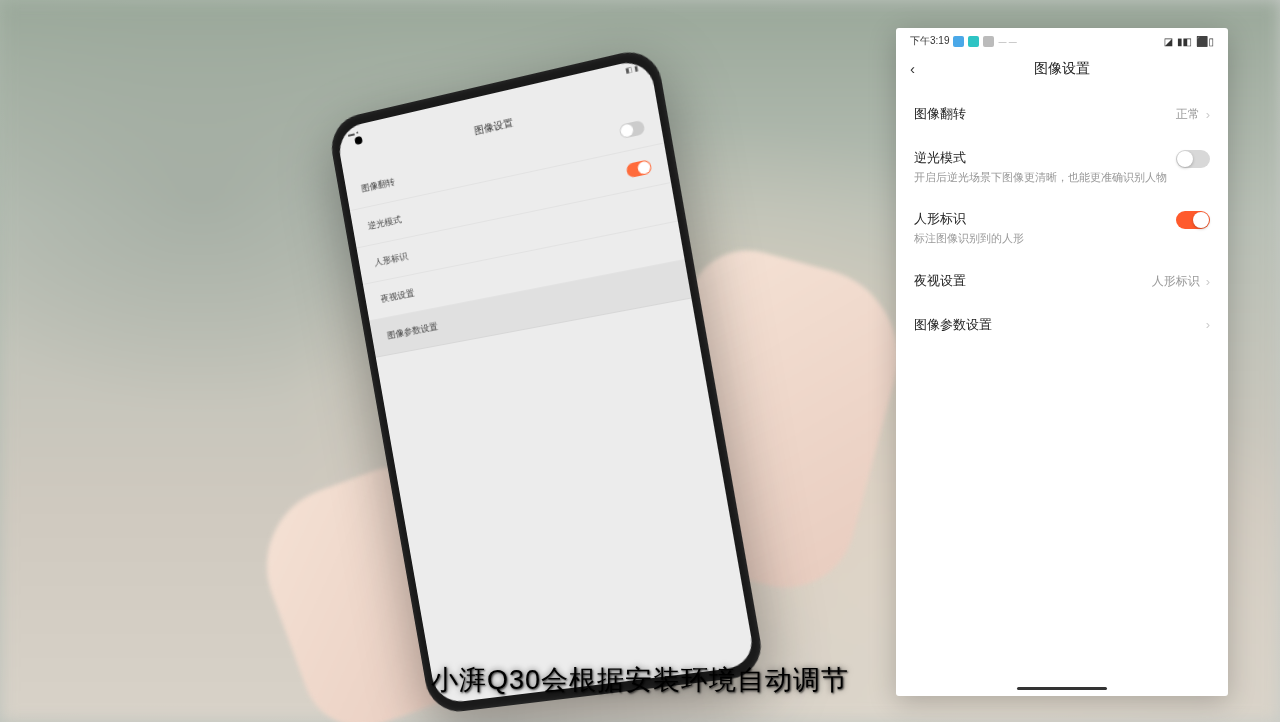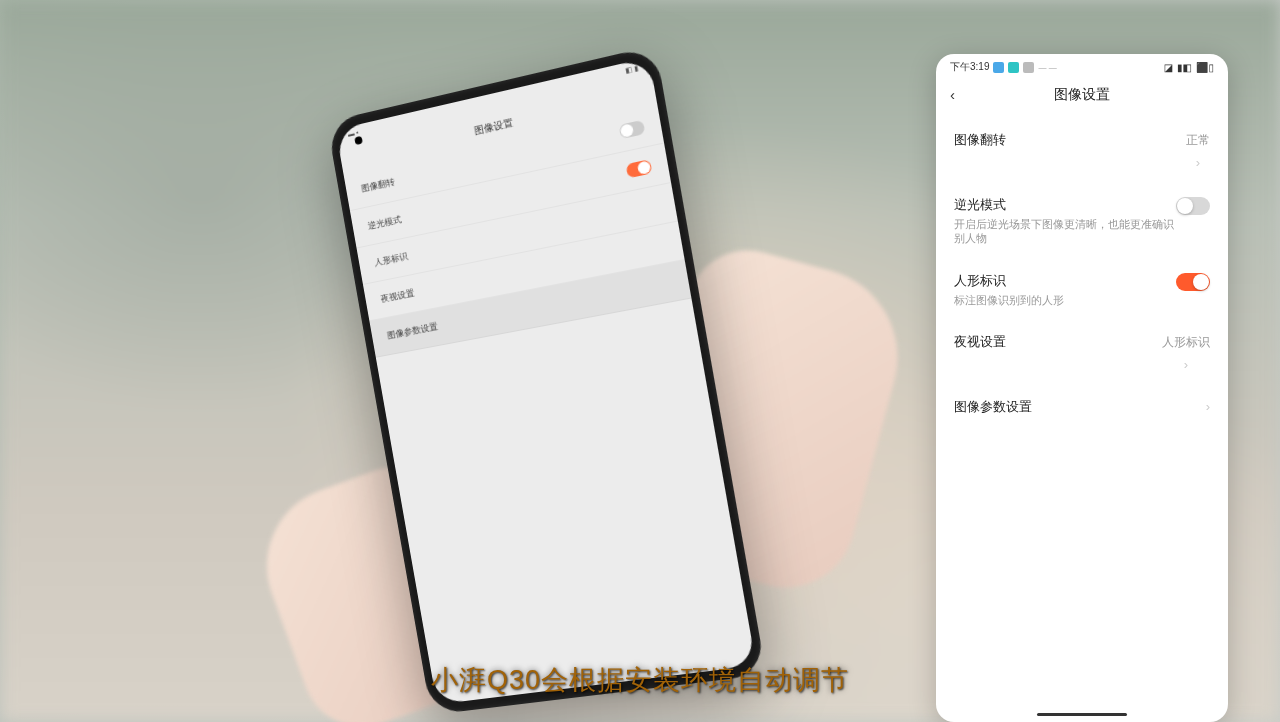--- a/index.html
+++ b/index.html
@@ -69,29 +69,28 @@
 }
 .hand-l { left:280px; top:480px; width:180px; height:240px; border-radius:80px 40px 60px 60px; transform:rotate(-20deg);}
 .hand-r { left:660px; top:260px; width:220px; height:320px; border-radius:60px 90px 70px 50px; transform:rotate(15deg);}
 .thumb { left:610px; top:280px; width:70px; height:160px; border-radius:40px; transform:rotate(-25deg);}
 
 
 .overlay-phone {
   position: absolute;
   right: 52px;
   top: 28px;
-  width: 292px;
+  width: 332px;
   height: 668px;
   background: #ffffff;
-  border-radius: 18px;
+  border-radius: 3px;
   box-shadow: 0 6px 28px rgba(0,0,0,0.22);
   display: flex;
   flex-direction: column;
   overflow: hidden;
-  margin-top: 26px;
 }
 .ov-statusbar {
   display: flex;
   justify-content: space-between;
   align-items: center;
   padding: 6px 14px 2px;
   font-size: 10px;
   color: #333;
 }
 .ov-statusbar .left, .ov-statusbar .right { display:flex; gap:4px; align-items:center;}
@@ -120,38 +119,38 @@
 .ov-row {
   padding: 13px 18px;
   display: flex;
   justify-content: space-between;
   align-items: flex-start;
   cursor: pointer;
 }
 .ov-row .lbl { display:flex; flex-direction:column; gap:3px; flex:1; }
 .ov-row .lbl .t { font-size: 13px; color:#222; font-weight:500;}
 .ov-row .lbl .d { font-size: 11px; color:#999; line-height:1.3;}
-.ov-row .val { display:flex; align-items:center; gap:6px; font-size:12px; color:#999; margin-top:1px;flex-direction:column;}
+.ov-row .val { display:flex; align-items:center; gap:6px; font-size:12px; color:#999; margin-top:1px;}
 .chev { color:#ccc; font-size:13px;}
 
 .toggle { width:34px; height:18px; border-radius:9px; position:relative; transition:.2s;}
 .toggle::after{content:'';position:absolute;top:1px;width:16px;height:16px;background:#fff;border-radius:50%;box-shadow:0 1px 3px rgba(0,0,0,0.25);}
 .toggle.off{background:#d8d8d8;} .toggle.off::after{left:1px;}
 .toggle.on{background:#ff5a2c;} .toggle.on::after{right:1px;}
 
 .home-ind{width:90px;height:3px;background:#333;border-radius:2px;margin:0 auto 6px;}
 
 
 .subtitle {
   position: absolute;
   left: 50%;
   bottom: 24px;
   transform: translateX(-50%);
   font-size: 27px;
-  color: #a16207;
+  color: #000000;
   text-shadow: 0 0 6px rgba(0,0,0,0.6), 1px 1px 2px rgba(0,0,0,0.7);
   font-weight: 400;
   letter-spacing: 1px;
   text-align: center;
 }
 </style>
 </head>
 <body>
 
 <div class="photo-bg"></div>

